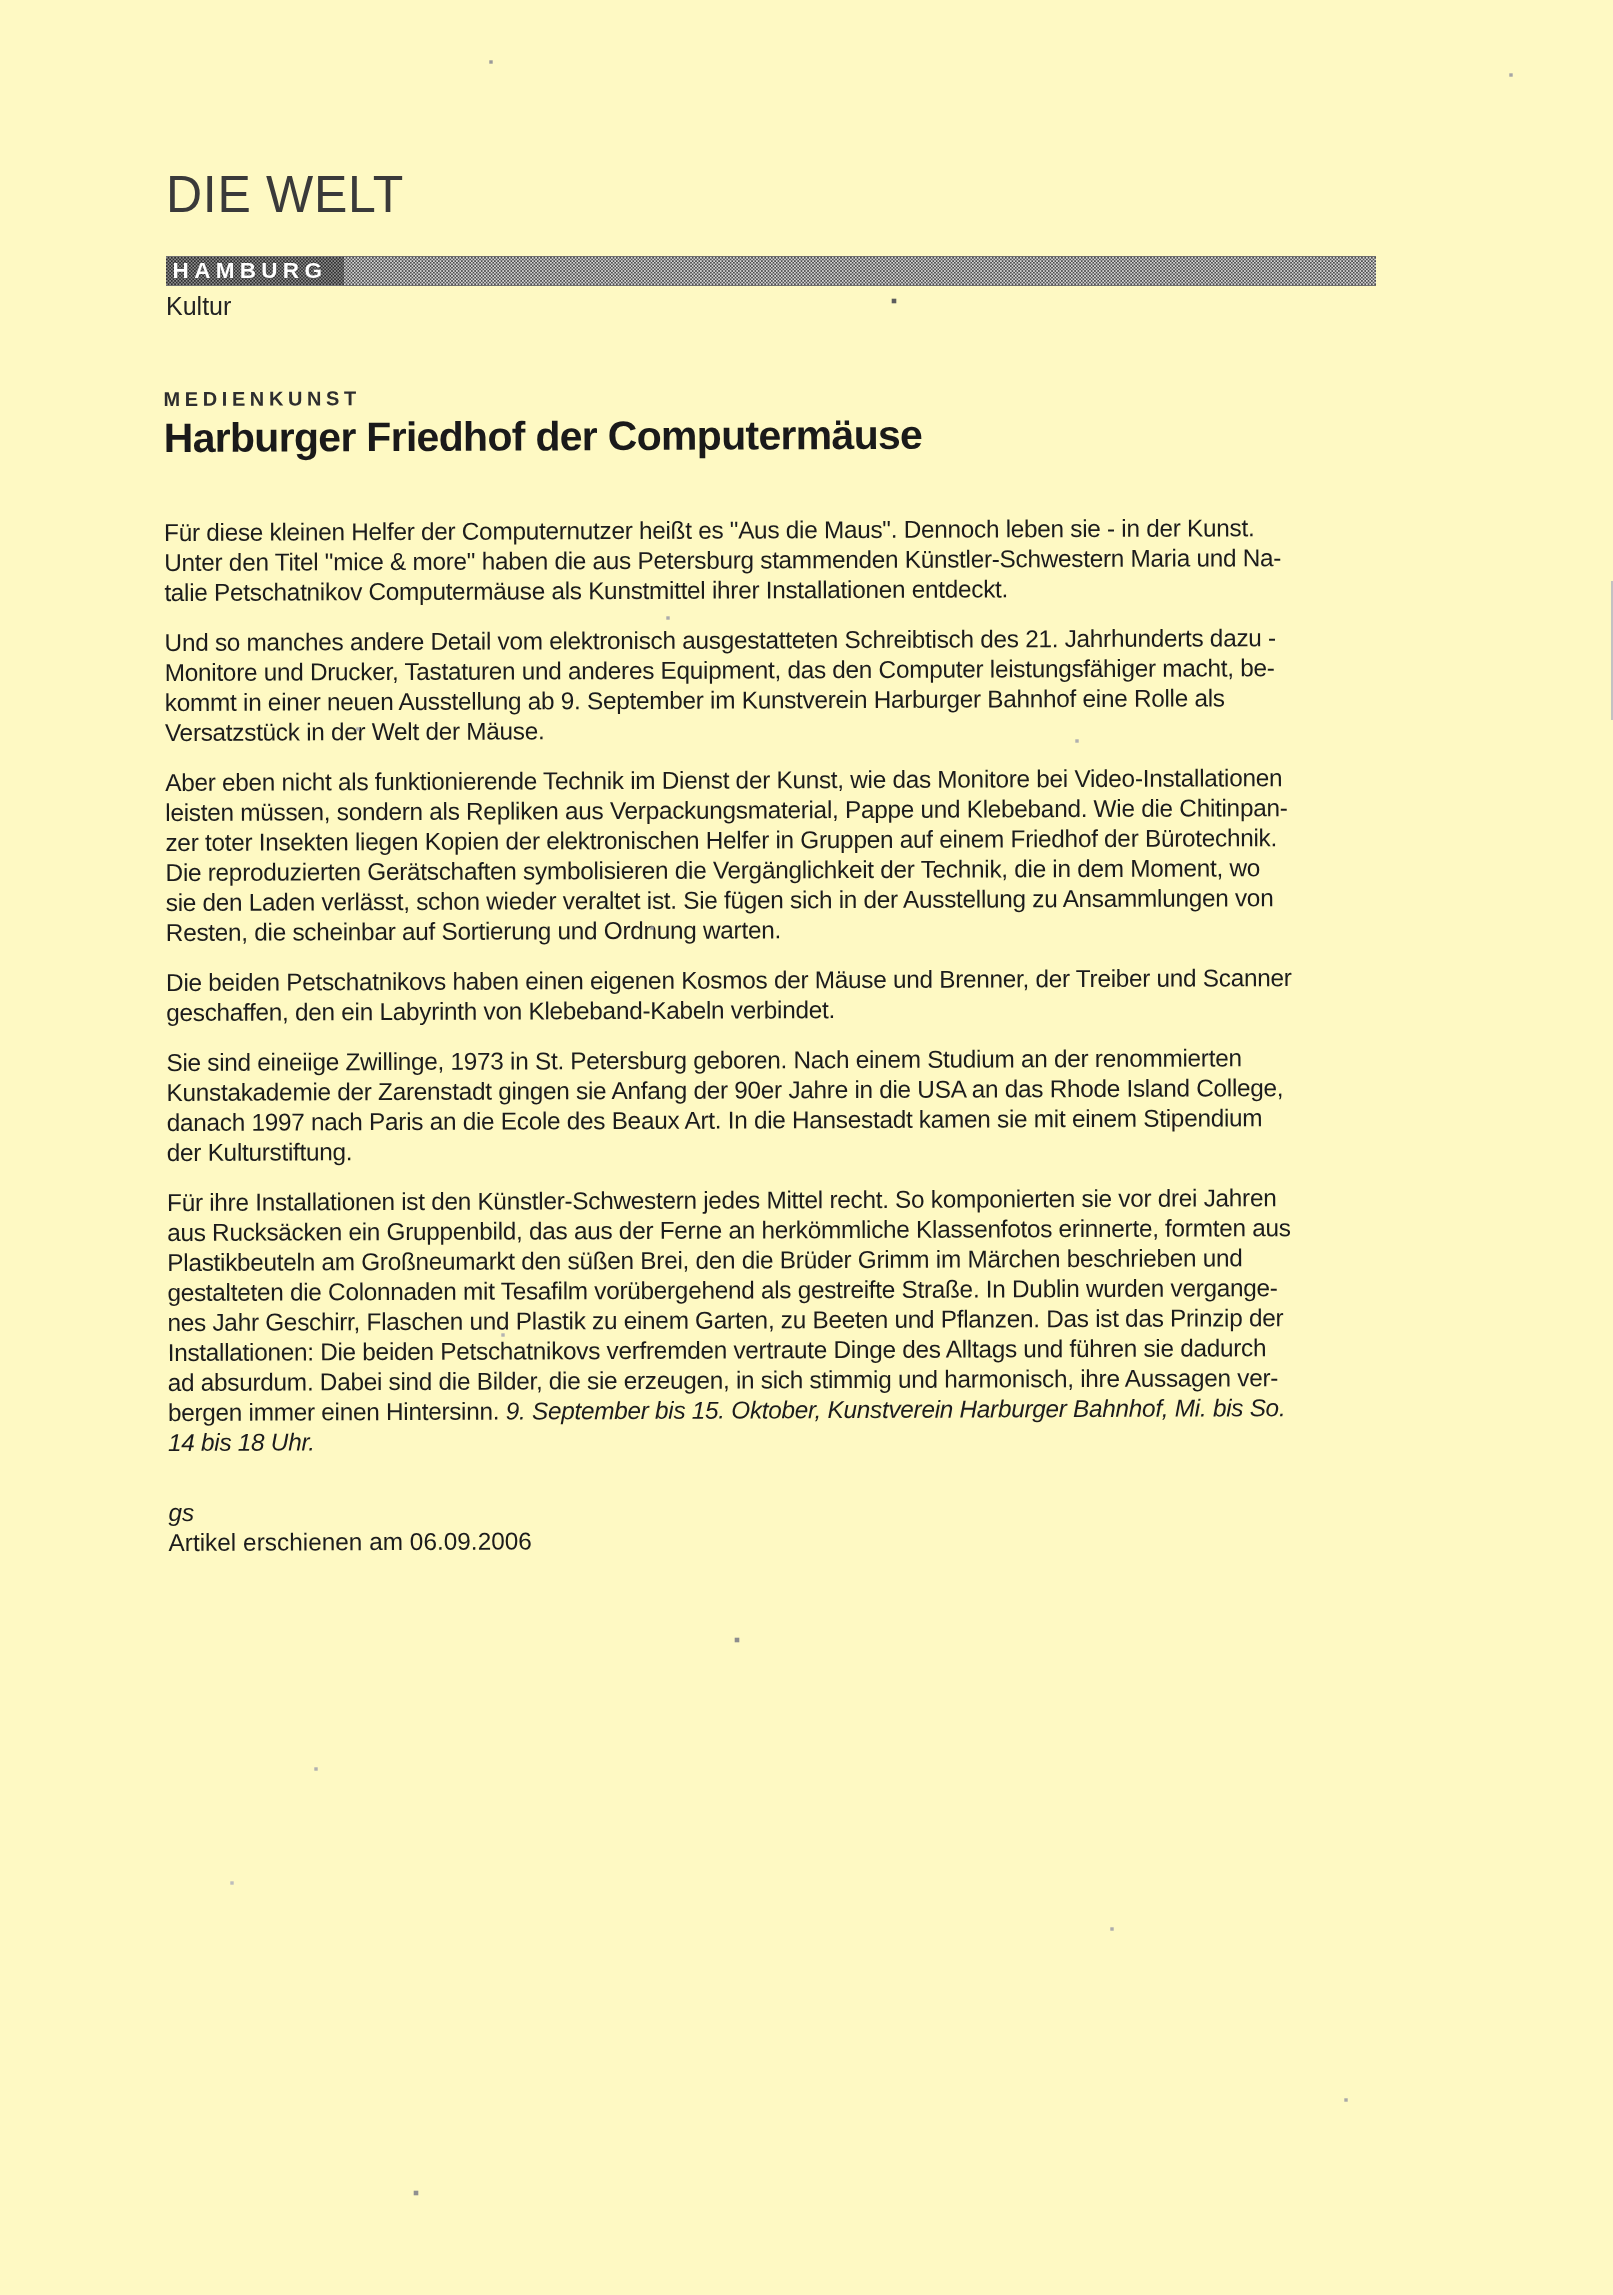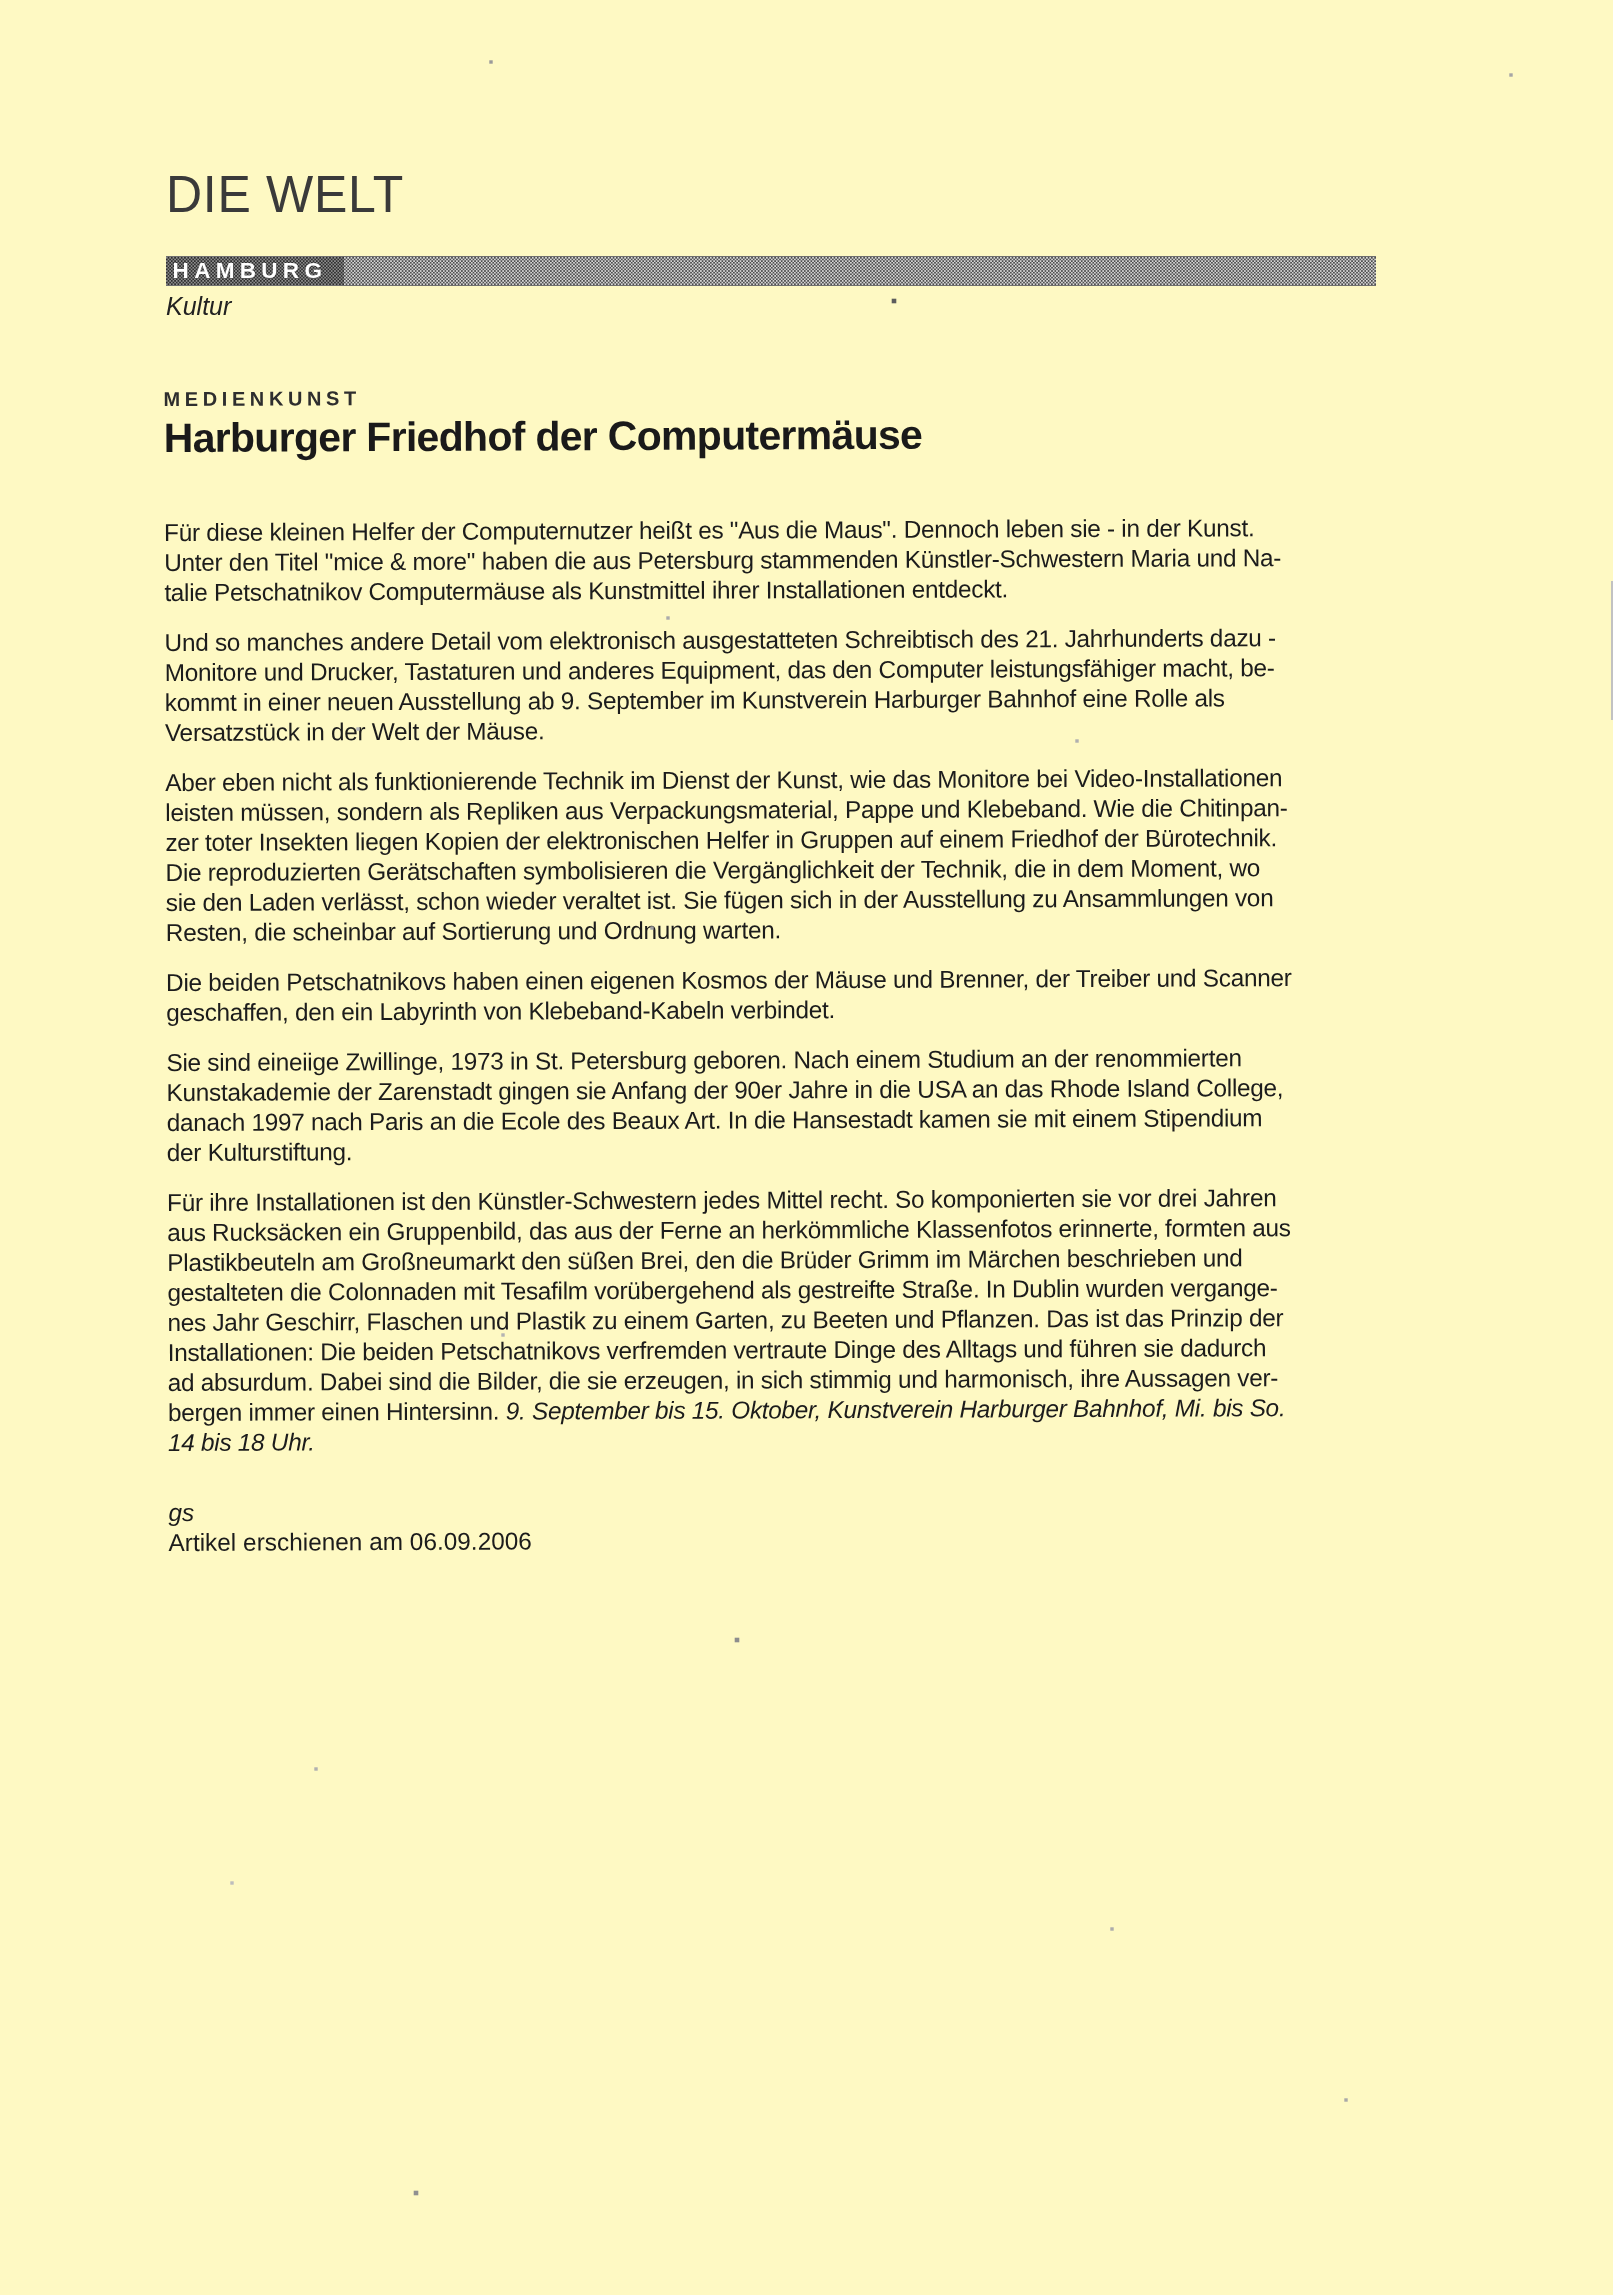--- a/index.html
+++ b/index.html
@@ -54,21 +54,20 @@
     font-weight: 700;
     font-size: 22.5px;
     letter-spacing: 5.3px;
     text-shadow: 0 0 1.3px rgba(40,40,40,0.6);
   }
   .section-label {
     margin-top: 5.3px;
     font-size: 25px;
     line-height: 30px;
     color: #222222;
-    font-style: italic;
   }
   
   .content {
     width: 1258px;
     transform: rotate(-0.25deg);
     transform-origin: 0 50%;
   }
   .kicker {
     margin-top: 66px;
     font-size: 20px;

